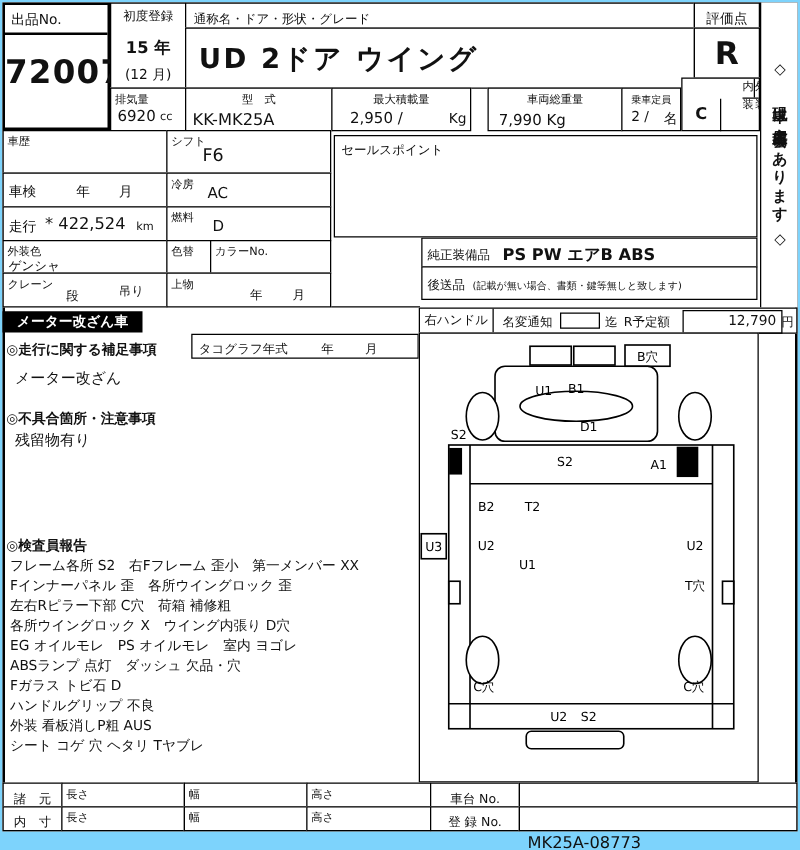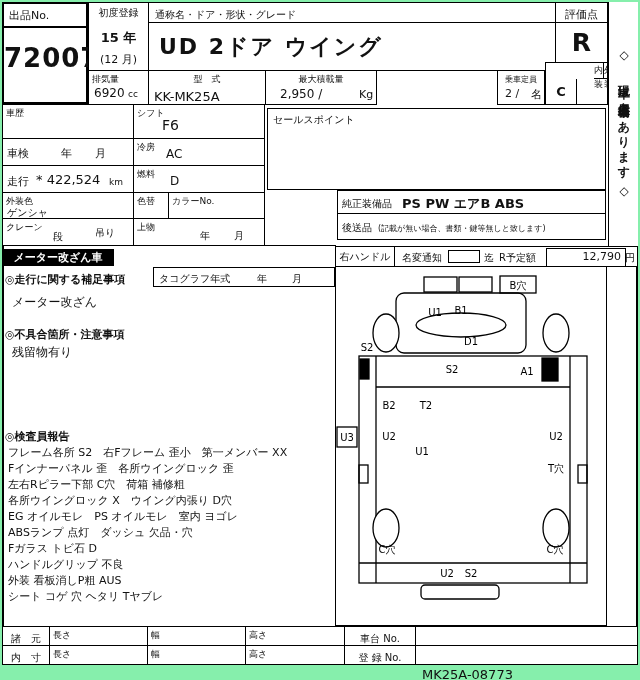--- a/index.html
+++ b/index.html
@@ -1,17 +1,17 @@
 <!DOCTYPE html>
 <html><head>
 <meta charset="utf-8">
 <style>
   html,body{margin:0;padding:0;}
   body{background:#c9c9c9;}
-  .screen{position:relative;width:640px;height:680px;background:#86efac;overflow:hidden;
+  .screen{position:relative;width:640px;height:680px;background:#7dd3fc;overflow:hidden;
           font-family:"DejaVu Sans","Liberation Sans",sans-serif;color:#111;}
   .abs{position:absolute;box-sizing:border-box;}
   .cell{position:absolute;box-sizing:border-box;border:1px solid #000;background:#fff;}
   .ps{position:absolute;white-space:nowrap;}
   .fs8{font-size:8px;}.fs9{font-size:9px;}.fs10{font-size:10px;}.fs11{font-size:11px;}
   .fs12{font-size:12px;}.fs13{font-size:13px;}.fs14{font-size:14px;}
   .b{font-weight:bold;}.ctr{text-align:center;}
   .slabel{position:absolute;top:2px;left:3px;font-size:9px;white-space:nowrap;}
   .badge{background:#000;color:#fff;font-weight:bold;text-align:center;}
   svg{display:block;font-family:inherit;}
@@ -55,20 +55,24 @@
     <span class="ps fs9" style="left:39px;top:18px;">cc</span>
   </div>
   <div class="cell" style="left:148px;top:70px;width:118px;height:35px;">
     <div class="fs9 ctr" style="padding-top:2px;">型　式</div>
     <div class="fs13" style="padding:3px 0 0 5px;">KK-MK25A</div>
   </div>
   <div class="cell" style="left:265px;top:70px;width:112px;height:35px;">
     <div class="fs9 ctr" style="padding-top:2px;">最大積載量</div>
     <span class="ps fs12" style="left:14px;top:16px;">2,950 /</span>
     <span class="ps fs11" style="left:93px;top:17px;">Kg</span>
+  </div>
+  <div class="cell" style="left:390px;top:70px;width:108px;height:35px;">
+    <div class="fs9 ctr" style="padding-top:2px;">車両総重量</div>
+    <div class="fs12" style="padding:3px 0 0 8px;">7,990 Kg</div>
   </div>
   <div class="cell" style="left:497px;top:70px;width:48px;height:35px;">
     <div class="fs8 ctr" style="padding-top:3px;">乗車定員</div>
     <span class="ps fs11" style="left:7px;top:16px;">2 /</span>
     <span class="ps fs11" style="left:33px;top:16px;">名</span>
   </div>
 
   <div class="cell" style="left:545px;top:62px;width:63px;height:43px;">
     <div style="display:flex;height:15px;border-bottom:1px solid #000;margin-left:48px;">
       <div class="fs9 ctr" style="flex:1;border-right:1px solid #000;line-height:14px;">内装</div>

